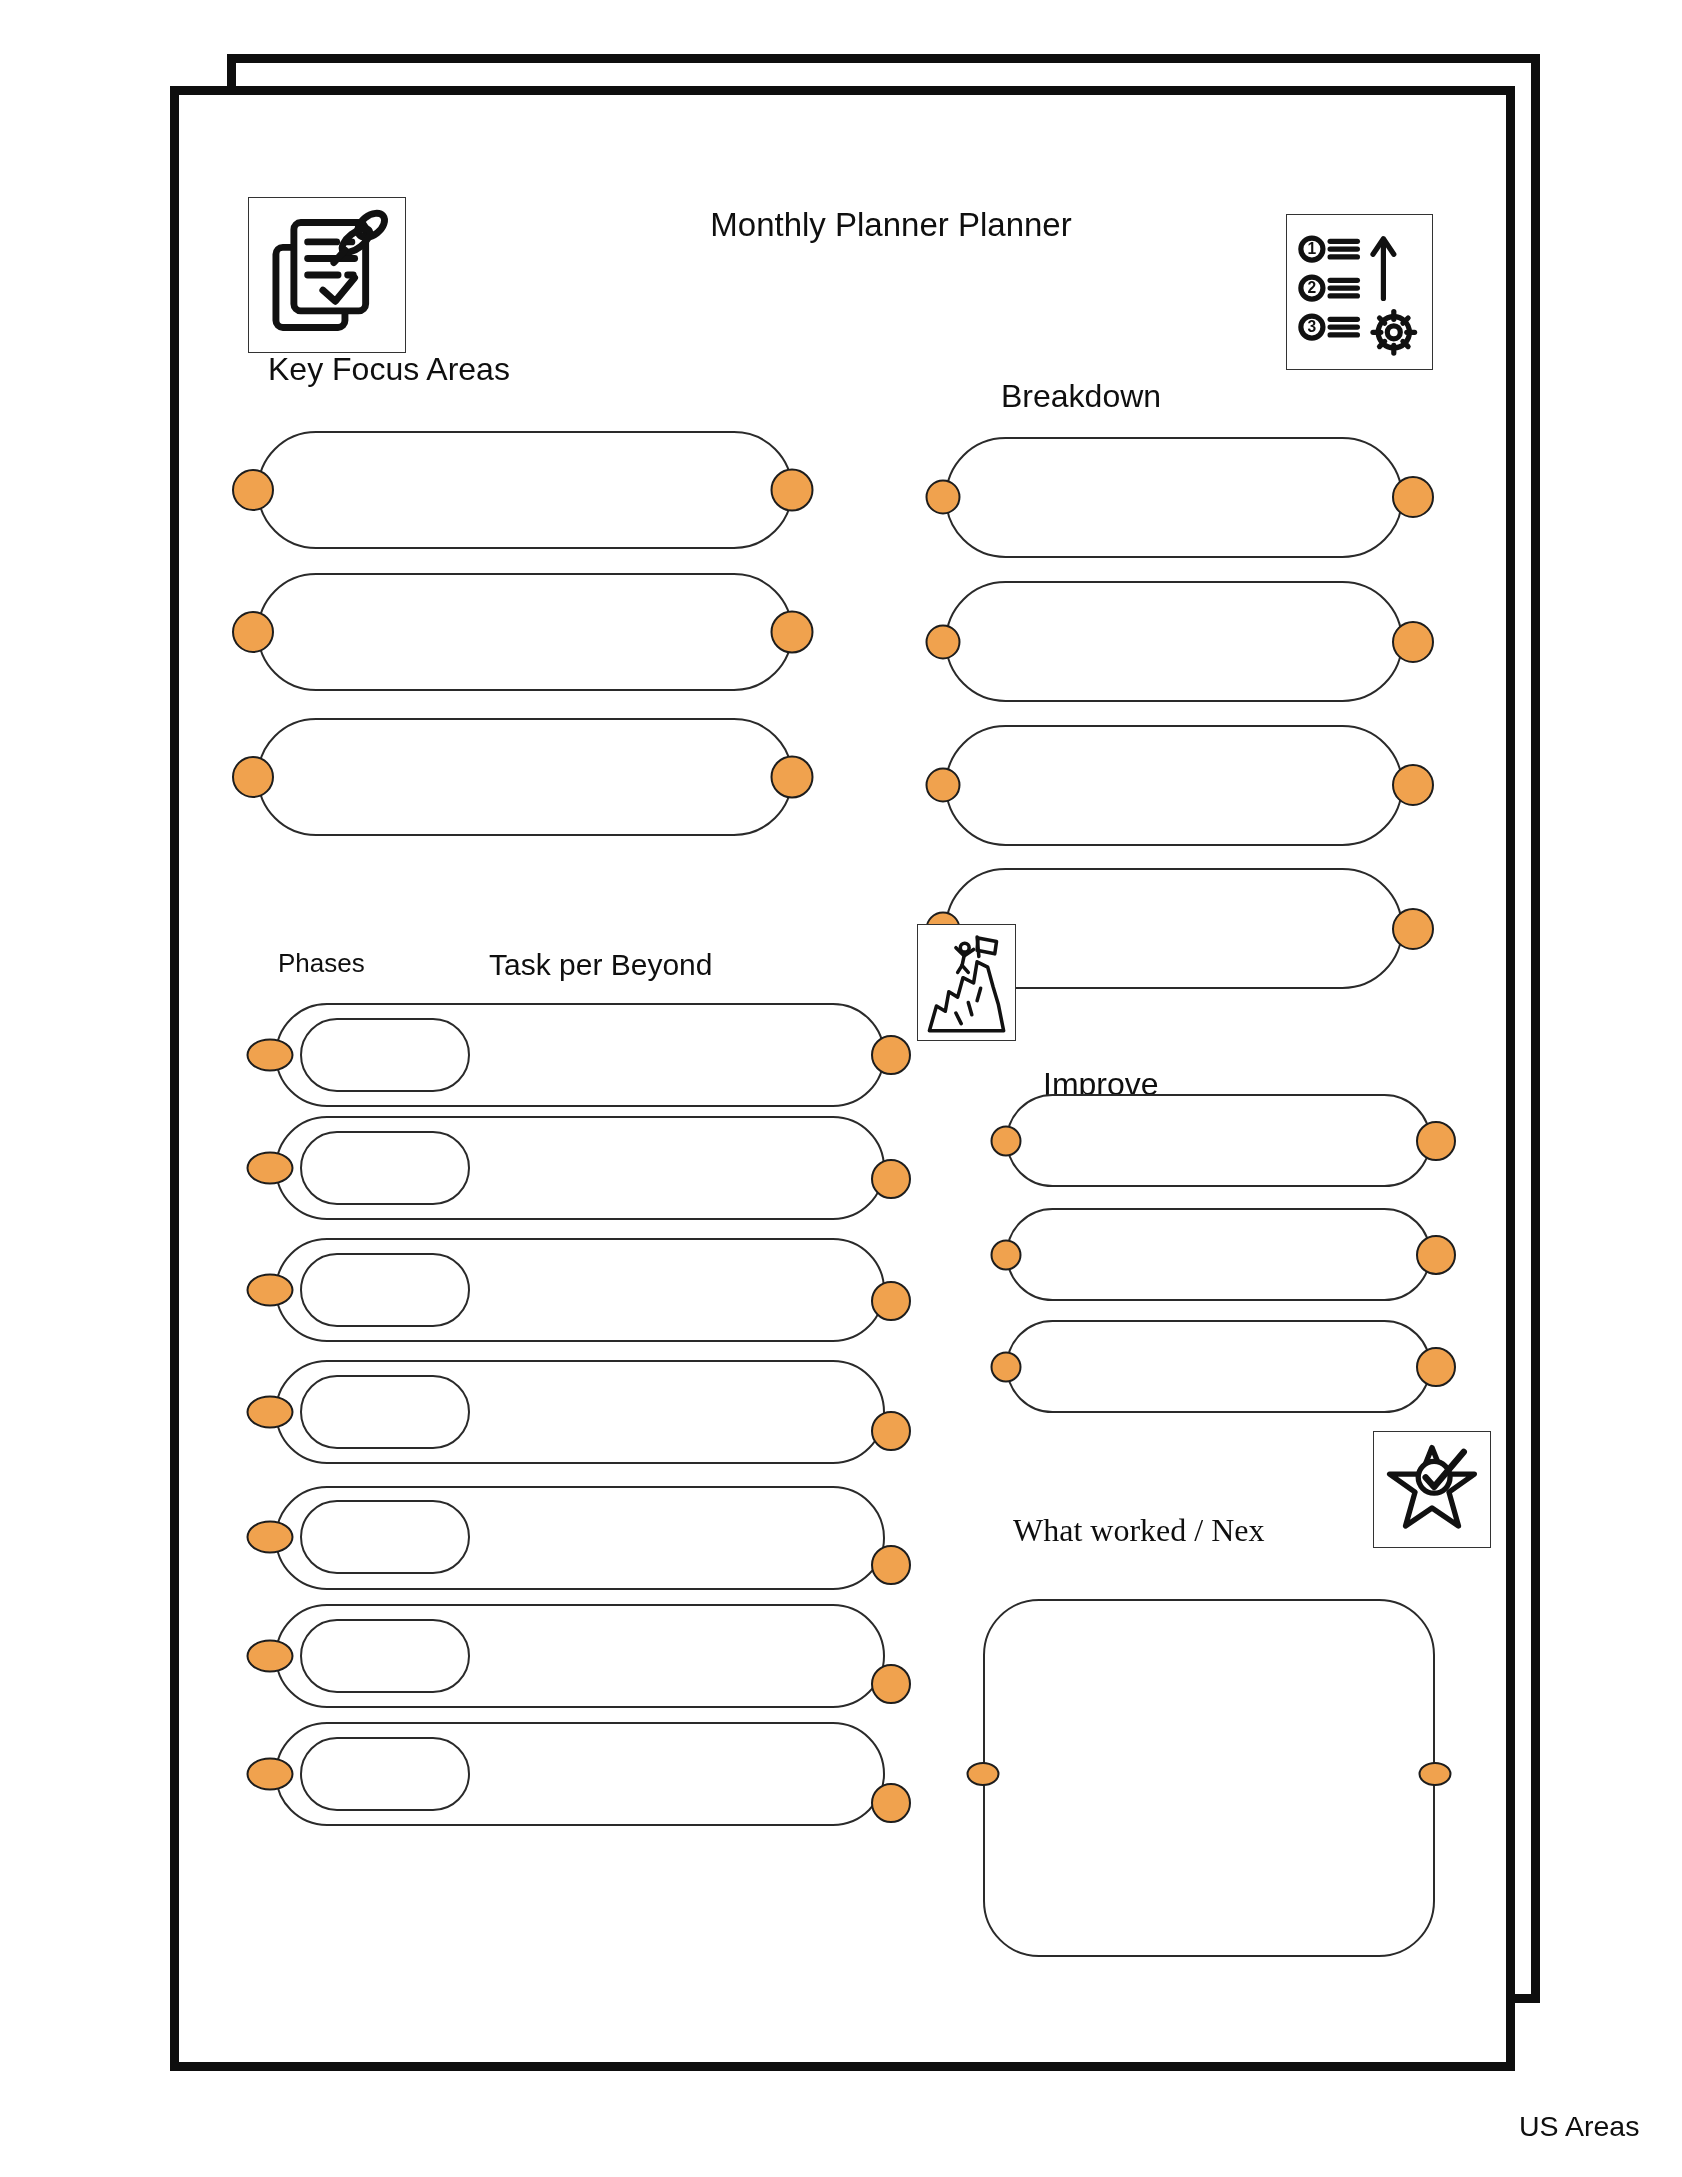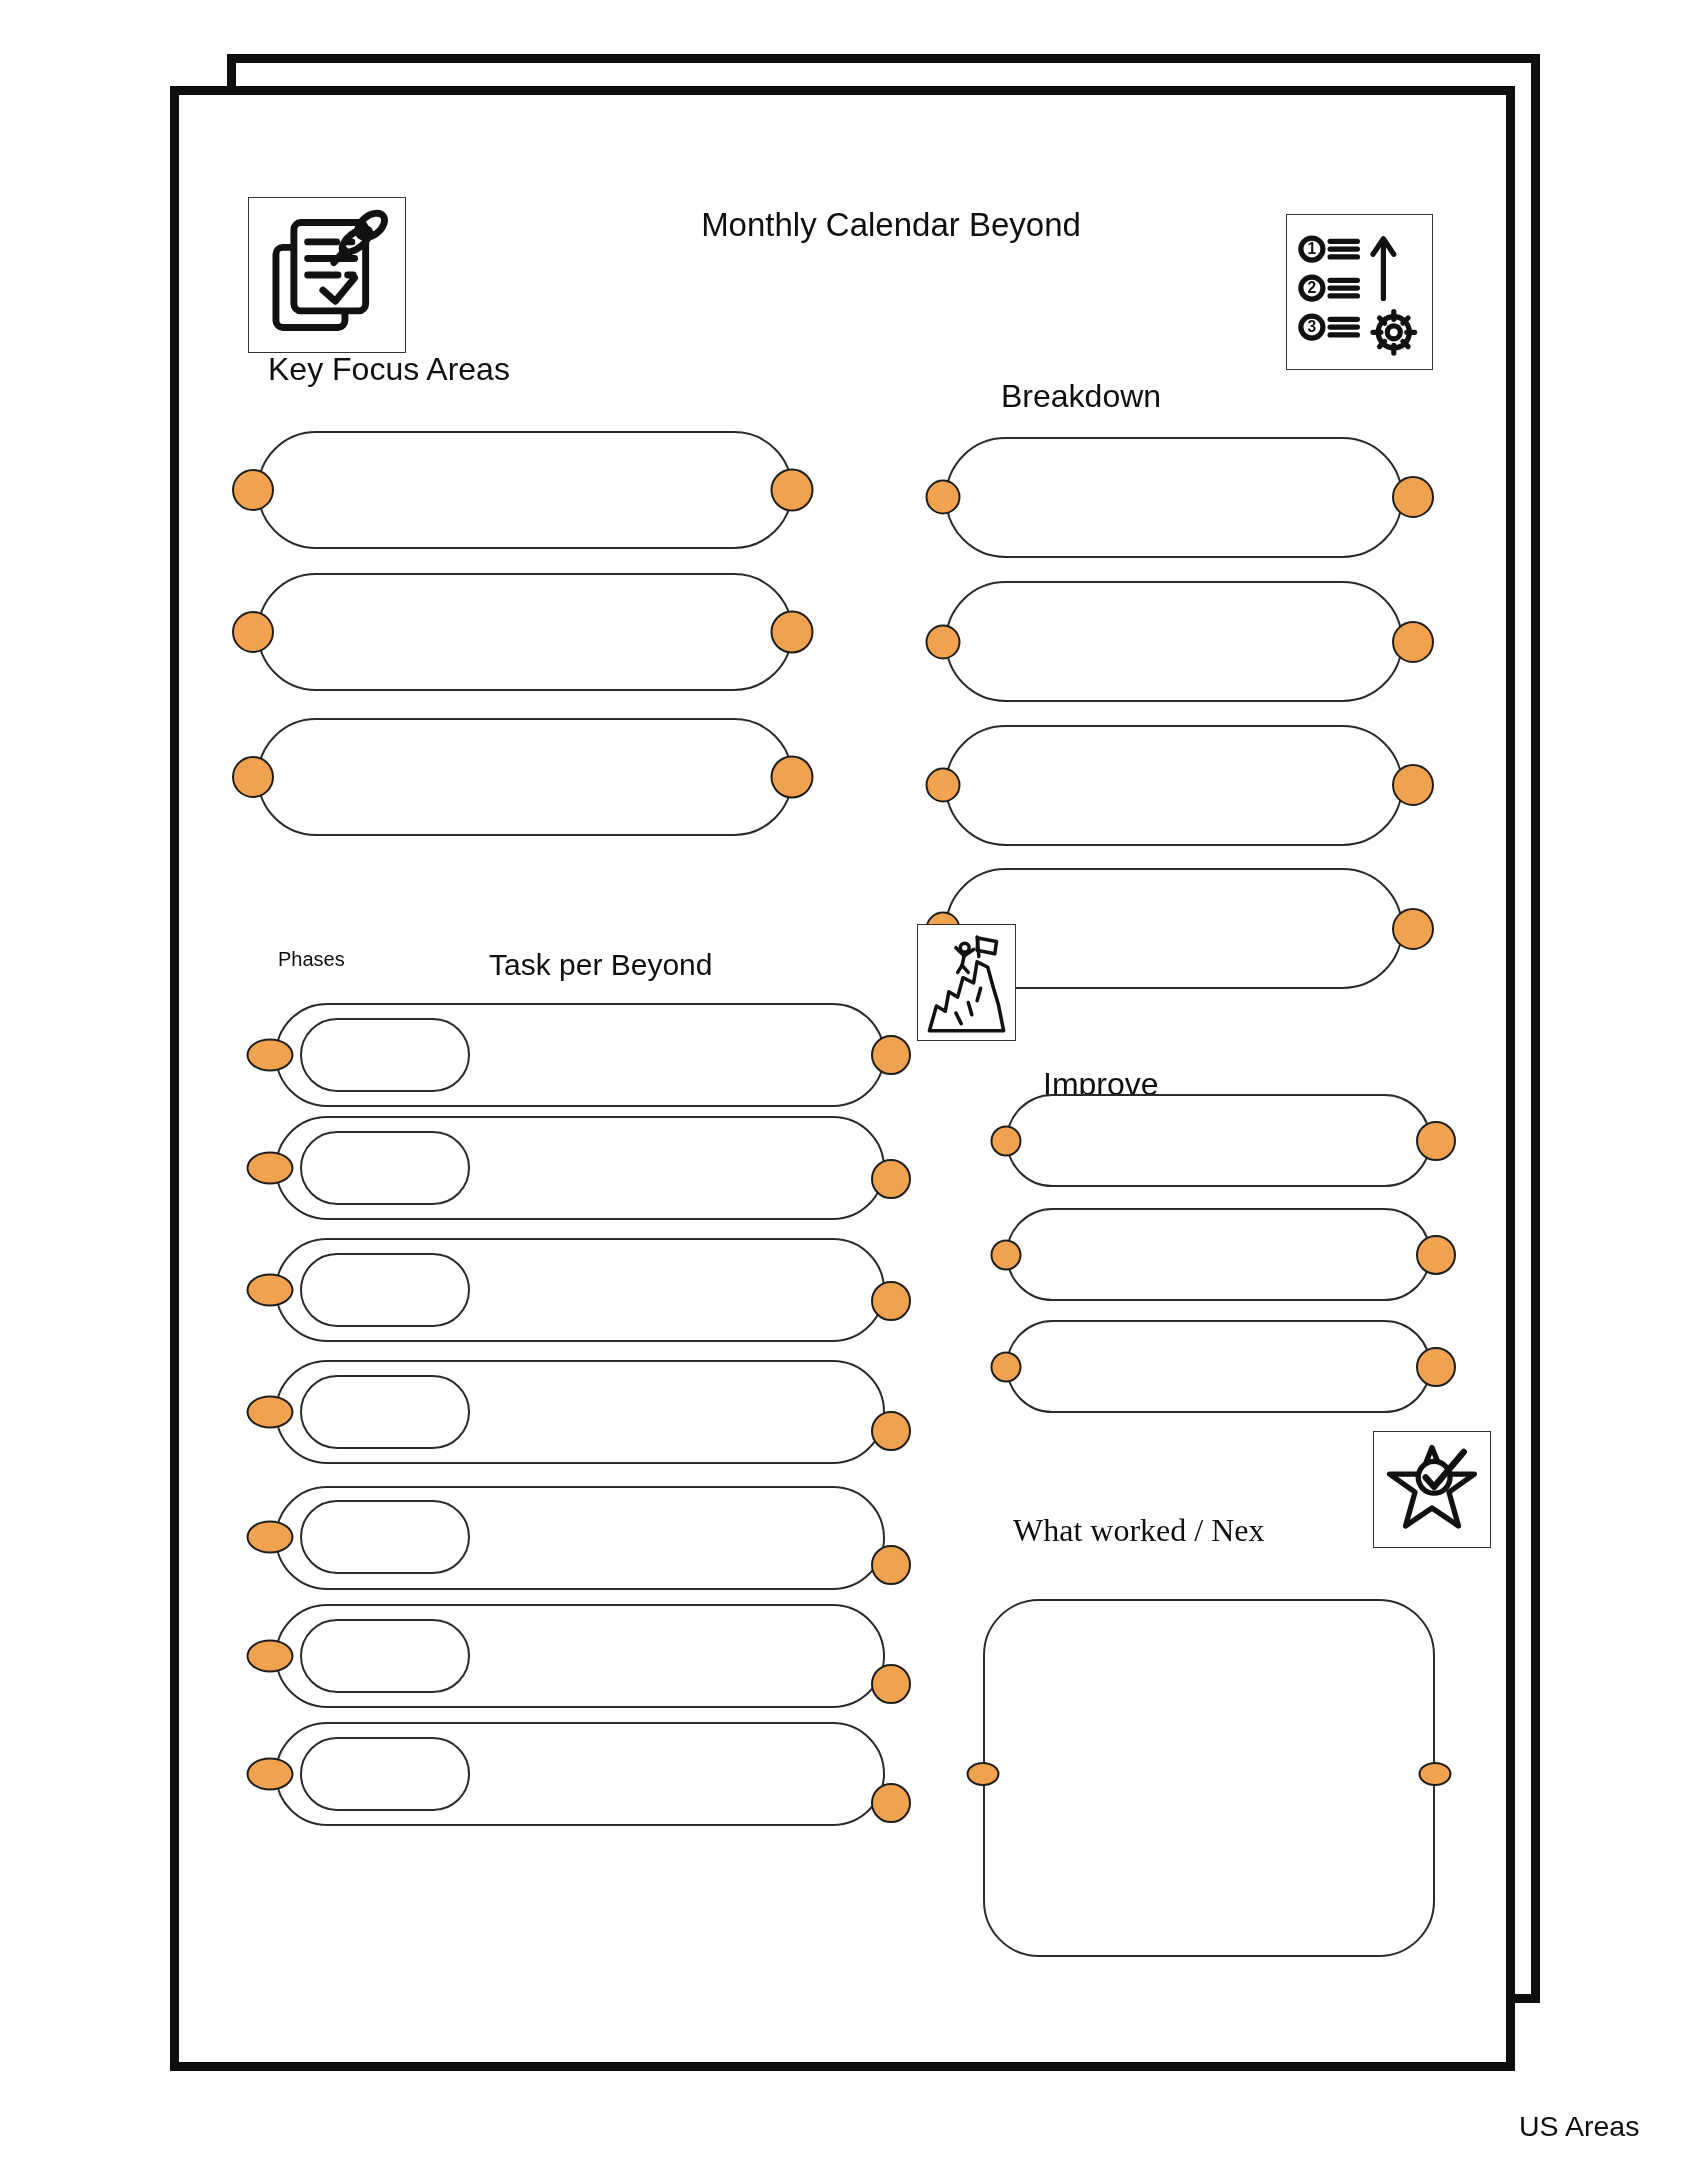--- a/index.html
+++ b/index.html
@@ -31,21 +31,21 @@
   svg{display:block;}
 </style>
 </head>
 <body>
 
 <div class="canvas">
 
   <div class="page back-page"></div>
   <div class="page front-page"></div>
 
-  <div class="h" style="left:597px;top:206px;width:588px;text-align:center;font-size:33px;">Monthly Calendar Beyond</div>
+  <div class="h" style="left:597px;top:206px;width:588px;text-align:center;font-size:33px;">Monthly Planner Planner</div>
 
   <div class="icon-frame" style="left:248px;top:197px;width:158px;height:156px;">
     <svg width="138" height="138" viewBox="0 0 100 100" fill="none" stroke="#111" stroke-width="5" stroke-linecap="round" stroke-linejoin="round">
       <rect x="13" y="30" width="50" height="58" rx="5"></rect>
       <rect x="26" y="12" width="52" height="64" rx="5" fill="#fff"></rect>
       <path d="M36 26 H57"></path>
         <path d="M64 26 h4"></path>
       <path d="M36 38 H70"></path>
       <path d="M36 50 H58"></path>
         <path d="M65 50 h4"></path>
@@ -106,21 +106,21 @@
   <div class="pill bd" style="top:868px;"></div>
   <div class="dot" style="left:943px;top:497px;width:35px;height:35px;"></div>
   <div class="dot" style="left:1413px;top:497px;width:42px;height:42px;"></div>
   <div class="dot" style="left:943px;top:642px;width:35px;height:35px;"></div>
   <div class="dot" style="left:1413px;top:642px;width:42px;height:42px;"></div>
   <div class="dot" style="left:943px;top:785px;width:35px;height:35px;"></div>
   <div class="dot" style="left:1413px;top:785px;width:42px;height:42px;"></div>
   <div class="dot" style="left:943px;top:929px;width:35px;height:35px;"></div>
   <div class="dot" style="left:1413px;top:929px;width:42px;height:42px;"></div>
 
-  <div class="h" style="left:278px;top:948px;font-size:20px;text-align:right;">Phases</div>
+  <div class="h" style="left:278px;top:948px;font-size:26px;text-align:right;">Phases</div>
   <div class="h" style="left:489px;top:948px;font-size:30px;">Task per Beyond</div>
 
   <div class="icon-frame" style="left:917px;top:924px;width:99px;height:117px;">
     <svg width="89" height="106" viewBox="0 0 100 120" fill="none" stroke="#111" stroke-width="4" stroke-linecap="round" stroke-linejoin="round">
       <path d="M8 114 L16 86 L26 92 L30 70 L40 76 L46 54 L58 60 L62 36 L74 42 L80 64 L86 84 L92 114 Z"></path>
       <path d="M52 82 L56 96"></path>
         <path d="M66 66 L62 80"></path>
         <path d="M38 94 L44 106"></path>
       <circle cx="48" cy="20" r="5"></circle>
       <path d="M48 26 L45 40"></path>

